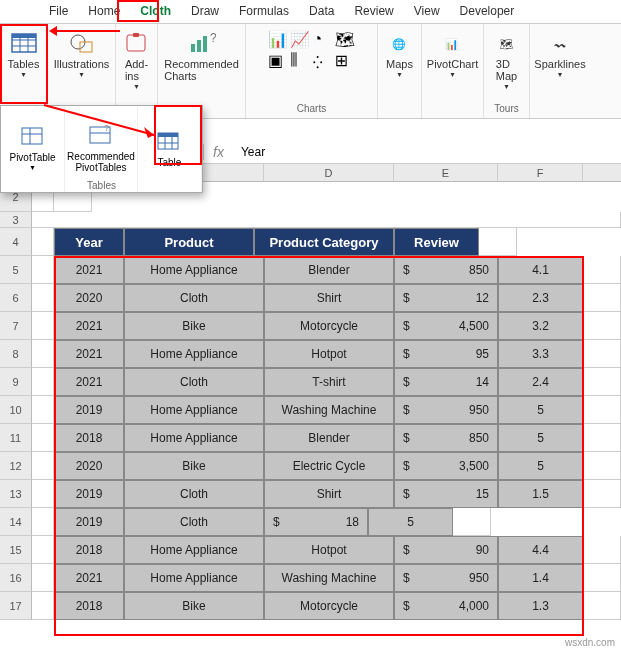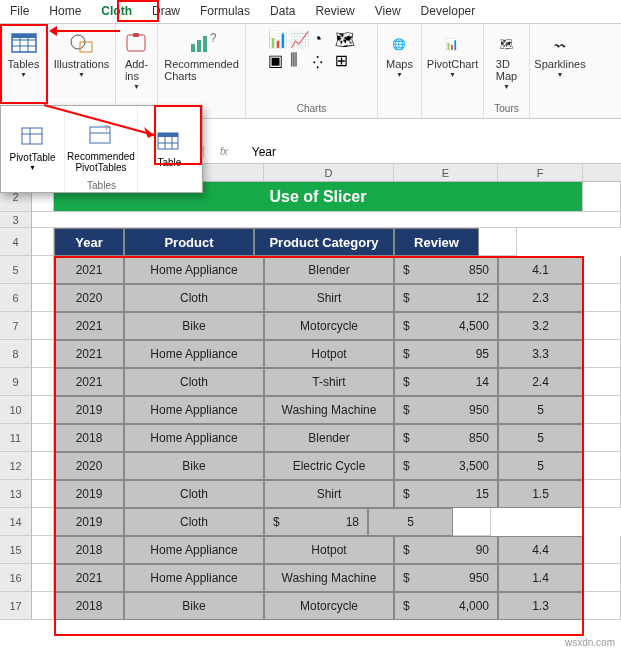--- a/index.html
+++ b/index.html
@@ -1,19 +1,19 @@
 <!DOCTYPE html>
 <html><head>
 <meta charset="utf-8">
 <style>
 * { box-sizing: border-box; margin: 0; padding: 0; font-family: 'Segoe UI', Arial, sans-serif; }
 body { background: #fff; width: 621px; height: 650px; position: relative; overflow: hidden; }
 
 
-.menubar { display: flex; height: 24px; background: #fff; font-size: 12px; border-bottom: 1px solid #ccc; }
+.menubar { display: flex; height: 24px; background: #fff; font-size: 12px; border-bottom: 1px solid #ccc; padding-left: 39px; }
 .menubar .tab { padding: 4px 10px; color: #333; cursor: pointer; }
 .menubar .tab.active { color: #0a7d3d; font-weight: 600; }
 .insert-hl { position: absolute; border: 2px solid red; top: 0; left: 117px; width: 42px; height: 22px; }
 
 
 .ribbon { display: flex; background: #fafafa; border-bottom: 1px solid #ccc; height: 95px; }
 .ribbon-group { display: flex; flex-direction: column; justify-content: flex-start; align-items: center; border-right: 1px solid #e0e0e0; padding: 4px 6px 2px; position: relative; }
 .ribbon-group .label { font-size: 10px; color: #666; margin-top: auto; padding-bottom: 2px; }
 .ribbon-btn { display: flex; flex-direction: column; align-items: center; font-size: 11px; color: #333; cursor: pointer; padding: 2px; }
 .ribbon-btn .ic { width: 32px; height: 28px; display: flex; align-items: center; justify-content: center; }
@@ -28,21 +28,21 @@
 .table-hl { position: absolute; border: 2px solid red; top: 105px; left: 154px; width: 48px; height: 60px; z-index: 11; }
 
 
 .arrow1 { position: absolute; top: 30px; left: 52px; width: 68px; height: 2px; background: red; z-index: 20; }
 .arrow1::after { content: ''; position: absolute; left: -8px; top: -4px; border: 5px solid transparent; border-right: 8px solid red; }
 .arrow2 { position: absolute; top: 105px; left: 44px; z-index: 25; width: 0; height: 0; }
 .arrow2 svg { overflow: visible; }
 
 
 .fbar { position: absolute; top: 140px; left: 203px; right: 0; height: 24px; display: flex; align-items: center; border-bottom: 1px solid #ccc; background: #fff; z-index: 5; }
-.fbar .fx { font-style: italic; color: #888; padding: 0 16px; font-size: 10px; border-left: 1px solid #ccc; }
+.fbar .fx { font-style: italic; color: #888; padding: 0 9px; font-size: 14px; border-left: 1px solid #ccc; }
 .fbar .val { font-size: 12px; padding-left: 8px; }
 
 
 .colhdr { position: absolute; top: 164px; left: 0; right: 0; height: 18px; display: flex; background: #eaeaea; border-bottom: 1px solid #bbb; font-size: 11px; color: #555; z-index: 4; }
 .colhdr > div { border-right: 1px solid #ccc; display: flex; align-items: center; justify-content: center; }
 .rowcol { width: 32px; }
 
 
 .grid { position: absolute; top: 182px; left: 0; right: 0; bottom: 0; }
 .row { display: flex; align-items: stretch; }
@@ -239,21 +239,20 @@
   <div class="cw-C">C</div>
   <div class="cw-D">D</div>
   <div class="cw-E">E</div>
   <div class="cw-F">F</div>
 </div>
 
 <div class="grid">
   <div class="row">
     <div class="rowhdr" style="height:30px">2</div>
     <div class="cell cw-A" style="height:30px"></div>
-    <div class="cell titlecell" style="width:529px">Use of Slicer</div>
     <div class="cell cw-G" style="height:30px"></div>
   </div>
   <div class="row">
     <div class="rowhdr" style="height:16px">3</div>
     <div class="cell" style="flex:1;height:16px"></div>
   </div>
   <div class="row">
     <div class="rowhdr" style="height:28px">4</div>
     <div class="cell cw-A" style="height:28px"></div>
     <div class="cell thdr cw-B">Year</div>

